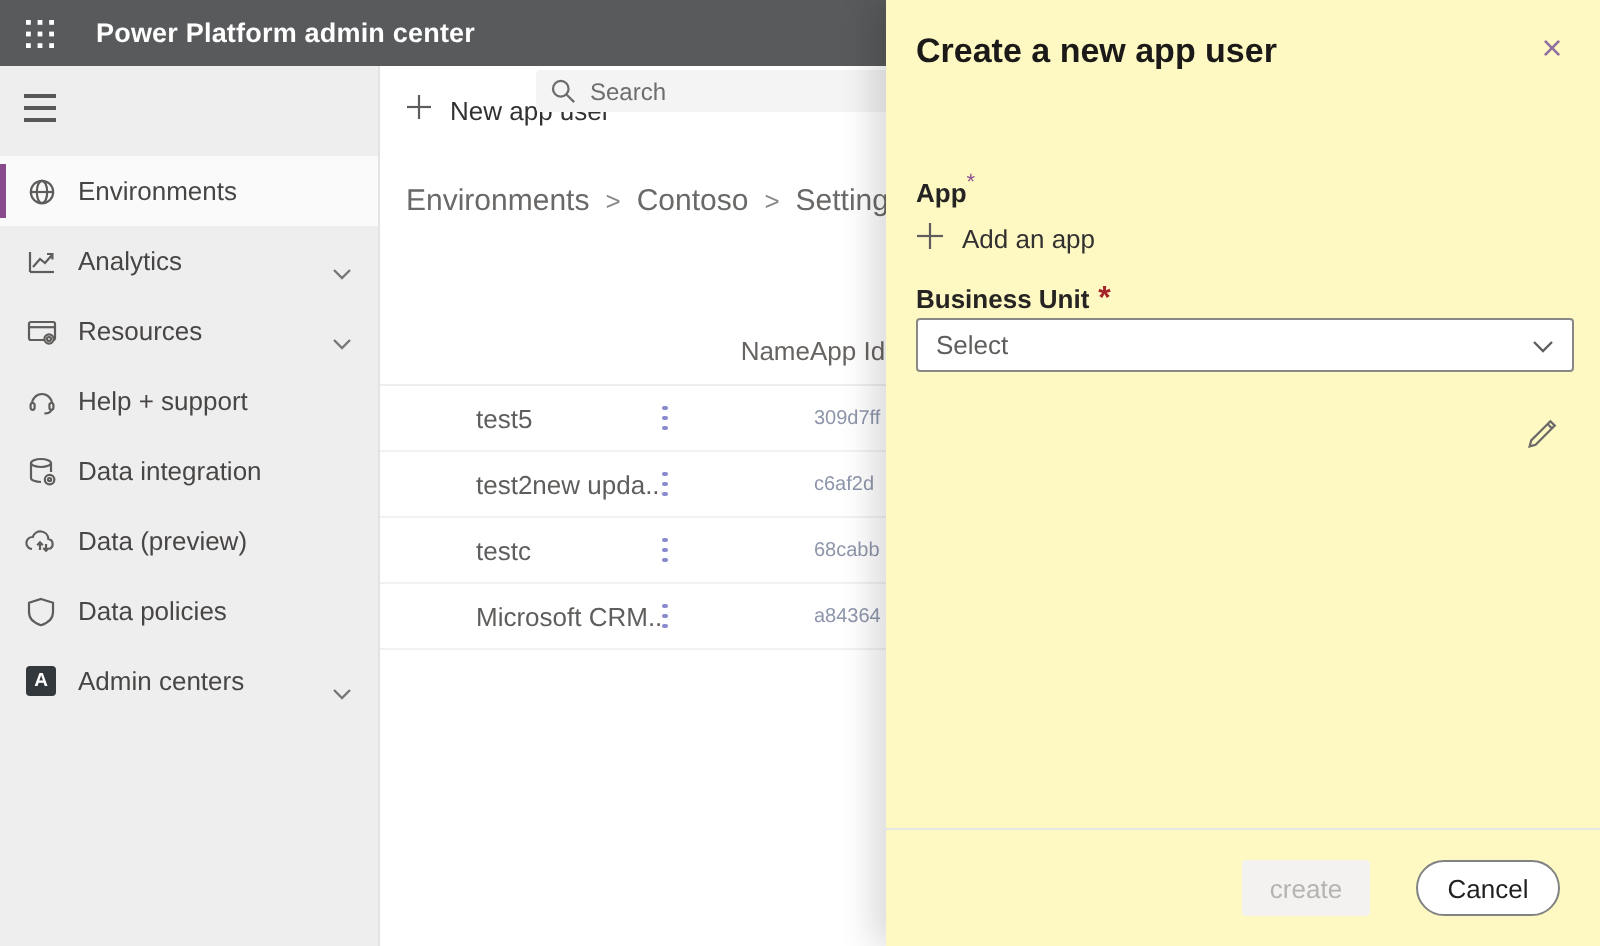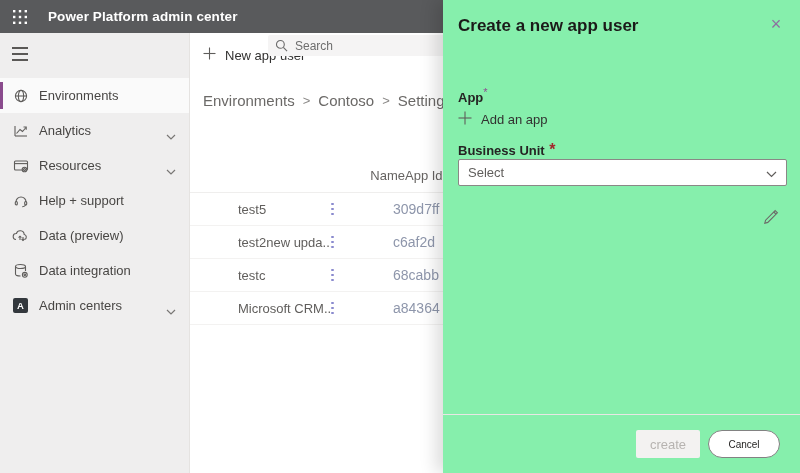--- a/index.html
+++ b/index.html
@@ -38,40 +38,40 @@
   .crumb { cursor:pointer; }
   .crumb-sep { color:#8a8886; font-size:13px; }
 
   .table { position:absolute; top:126px; left:0; right:0; }
   .t-head { height:34px; display:flex; align-items:center; padding-left:48px; border-bottom:1px solid #efeeed; font-size:13px; color:#666361; }
   .t-head .c-name { width:167px;text-align:right; }
   .t-row { height:33px; display:flex; align-items:center; padding-left:48px; border-bottom:1px solid #f3f2f1; cursor:pointer; }
   .t-row .c-name { width:93px; font-size:13px; color:#605e5c; white-space:nowrap; overflow:hidden; }
   .t-row .c-dots { width:16px; display:flex; flex-direction:column; align-items:flex-start; gap:2.5px; cursor:pointer; }
   .t-row .c-dots i { width:2.5px; height:2.5px; border-radius:50%; background:#8a8ace; }
-  .t-row .c-id { margin-left:46px; font-size:14px; color:#8e96ab; white-space:nowrap; }
+  .t-row .c-id { margin-left:60px; font-size:10px; color:#8e96ab; white-space:nowrap; }
 
   
-  .panel { position:absolute; left:443px; top:0; width:357px; height:473px; background:#86efac; z-index:5; box-shadow:-7px 0 16px rgba(0,0,0,.14); }
+  .panel { position:absolute; left:443px; top:0; width:357px; height:473px; background:#fef9c3; z-index:5; box-shadow:-7px 0 16px rgba(0,0,0,.14); }
   .panel-title { position:absolute; left:15px; top:16px; font-size:17px; font-weight:700; color:#1b1a19; }
   .close-btn { position:absolute; right:12px; top:12px; width:24px; height:24px; background:transparent; border:none; cursor:pointer; color:#8e6fa0; font-size:18px; line-height:22px; }
   .field-label { font-size:13px; font-weight:700; color:#252423; }
   .req-purple { color:#8f4d92; font-size:11px; vertical-align:super; line-height:0; }
   .req-red { color:#a4262c; font-weight:700; }
   .f-app { position:absolute; left:15px; top:88px; }
   .add-app-btn { position:absolute; left:15px; top:111px; display:flex; align-items:center; gap:9px; background:transparent; border:none; cursor:pointer; font-family:"Liberation Sans",sans-serif; font-size:13px; color:#323130; }
   .f-bu { position:absolute; left:15px; top:141px; }
   .combo { position:absolute; left:15px; top:159px; width:329px; height:27px; border:1px solid #8a8886; border-radius:2px; background:#fff; display:flex; align-items:center; padding:0 9px; cursor:pointer; }
   .combo-text { font-size:13px; color:#605e5c; flex:1; }
   .combo .nav-chevron { position:static; margin:0; color:#605e5c; }
   .f-roles { position:absolute; left:15px; top:212px; }
   .pencil-btn { position:absolute; right:18px; top:206px; width:22px; height:22px; background:transparent; border:none; cursor:pointer; color:#6b6967; display:flex; align-items:center; justify-content:center; }
-  .panel-footer { position:absolute; left:0; right:0; bottom:0; height:59px; border-top:1px solid #e9e7e5; display:flex; align-items:center; justify-content:flex-end; gap:8px; padding-right:20px; }
+  .panel-footer { position:absolute; left:0; right:0; bottom:0; height:59px; border-top:1px solid #e9e7e5; display:flex; align-items:center; justify-content:flex-end; gap:23px; padding-right:20px; }
   .btn-create { width:64px; height:28px; background:#f3f2f1; border:none; border-radius:2px; color:#b6b3b0; font-family:"Liberation Sans",sans-serif; font-size:13px; cursor:default; }
-  .btn-cancel { width:72px; height:28px; background:#fff; border:1px solid #828282; border-radius:14px; color:#201f1e; font-family:"Liberation Sans",sans-serif; font-size:10px; cursor:pointer; }
+  .btn-cancel { width:72px; height:28px; background:#fff; border:1px solid #828282; border-radius:14px; color:#201f1e; font-family:"Liberation Sans",sans-serif; font-size:13px; cursor:pointer; }
 </style>
 </head>
 <body>
 
 <div class="app">
 
   <div class="header">
     <button class="waffle-btn">
       <svg width="16" height="16" viewBox="0 0 16 16">
         <g fill="#ffffff">
@@ -157,44 +157,52 @@
               <rect x="2.3" y="8.5" width="2" height="3.4" rx="1"></rect>
               <rect x="11.7" y="8.5" width="2" height="3.4" rx="1"></rect>
             <path d="M12.7 11.9 a3.5 2.5 0 0 1 -3.5 1.8"></path>
           </svg>
         </span>
         <span class="nlabel">Help + support</span>
       </div>
 
       <div class="nav-item">
         <span class="nicon">
+          <svg width="16" height="16" viewBox="0 0 16 16" fill="none" stroke="currentColor" stroke-width="1.1">
+            <ellipse cx="7.5" cy="3.5" rx="5" ry="2"></ellipse>
+              <path d="M2.5 3.5 V11 c0 1.1 2.2 2 5 2"></path>
+              <path d="M12.5 3.5 V8"></path>
+            <circle cx="11.8" cy="11.8" r="2.4"></circle>
+              <circle cx="11.8" cy="11.8" r=".8"></circle>
+          </svg>
+        </span>
+        <span class="nlabel">Data integration</span>
+      </div>
+
+      <div class="nav-item">
+        <span class="nicon">
           <svg width="17" height="16" viewBox="0 0 17 16" fill="none" stroke="currentColor" stroke-width="1.1">
             <path d="M4 11.5 a3 3 0 0 1 .4-6 a4 4 0 0 1 7.8 1 a2.6 2.6 0 0 1 .4 5"></path>
             <polyline points="6.6,9.6 8,8.2 9.4,9.6"></polyline>
               <line x1="8" y1="8.4" x2="8" y2="12"></line>
             <polyline points="9.6,11 11,12.4 12.4,11"></polyline>
               <line x1="11" y1="12.2" x2="11" y2="9"></line>
           </svg>
         </span>
         <span class="nlabel">Data (preview)</span>
       </div>
 
       <div class="nav-item">
         <span class="nicon">
-          <svg width="16" height="16" viewBox="0 0 16 16" fill="none" stroke="currentColor" stroke-width="1.1">
-            <ellipse cx="7.5" cy="3.5" rx="5" ry="2"></ellipse>
-              <path d="M2.5 3.5 V11 c0 1.1 2.2 2 5 2"></path>
-              <path d="M12.5 3.5 V8"></path>
-            <circle cx="11.8" cy="11.8" r="2.4"></circle>
-              <circle cx="11.8" cy="11.8" r=".8"></circle>
-          </svg>
-        </span>
-        <span class="nlabel">Data integration</span>
-      </div>
-
+          <svg width="15" height="16" viewBox="0 0 15 16" fill="none" stroke="currentColor" stroke-width="1.1">
+            <path d="M7.5 1.5 L13.5 3.4 V8 c0 3.6-2.8 5.6-6 6.6 C4.3 13.6 1.5 11.6 1.5 8 V3.4 Z"></path>
+          </svg>
+        </span>
+        <span class="nlabel">Data policies</span>
+      </div>
 
       <div class="nav-item">
         <span class="nicon">
           <span class="admin-sq">A</span>
         </span>
         <span class="nlabel">Admin centers</span>
         <span class="nav-chevron">
           <svg width="10" height="6" viewBox="0 0 10 6" fill="none" stroke="currentColor" stroke-width="1.2">
               <polyline points="1,1 5,5 9,1"></polyline>
             </svg>

